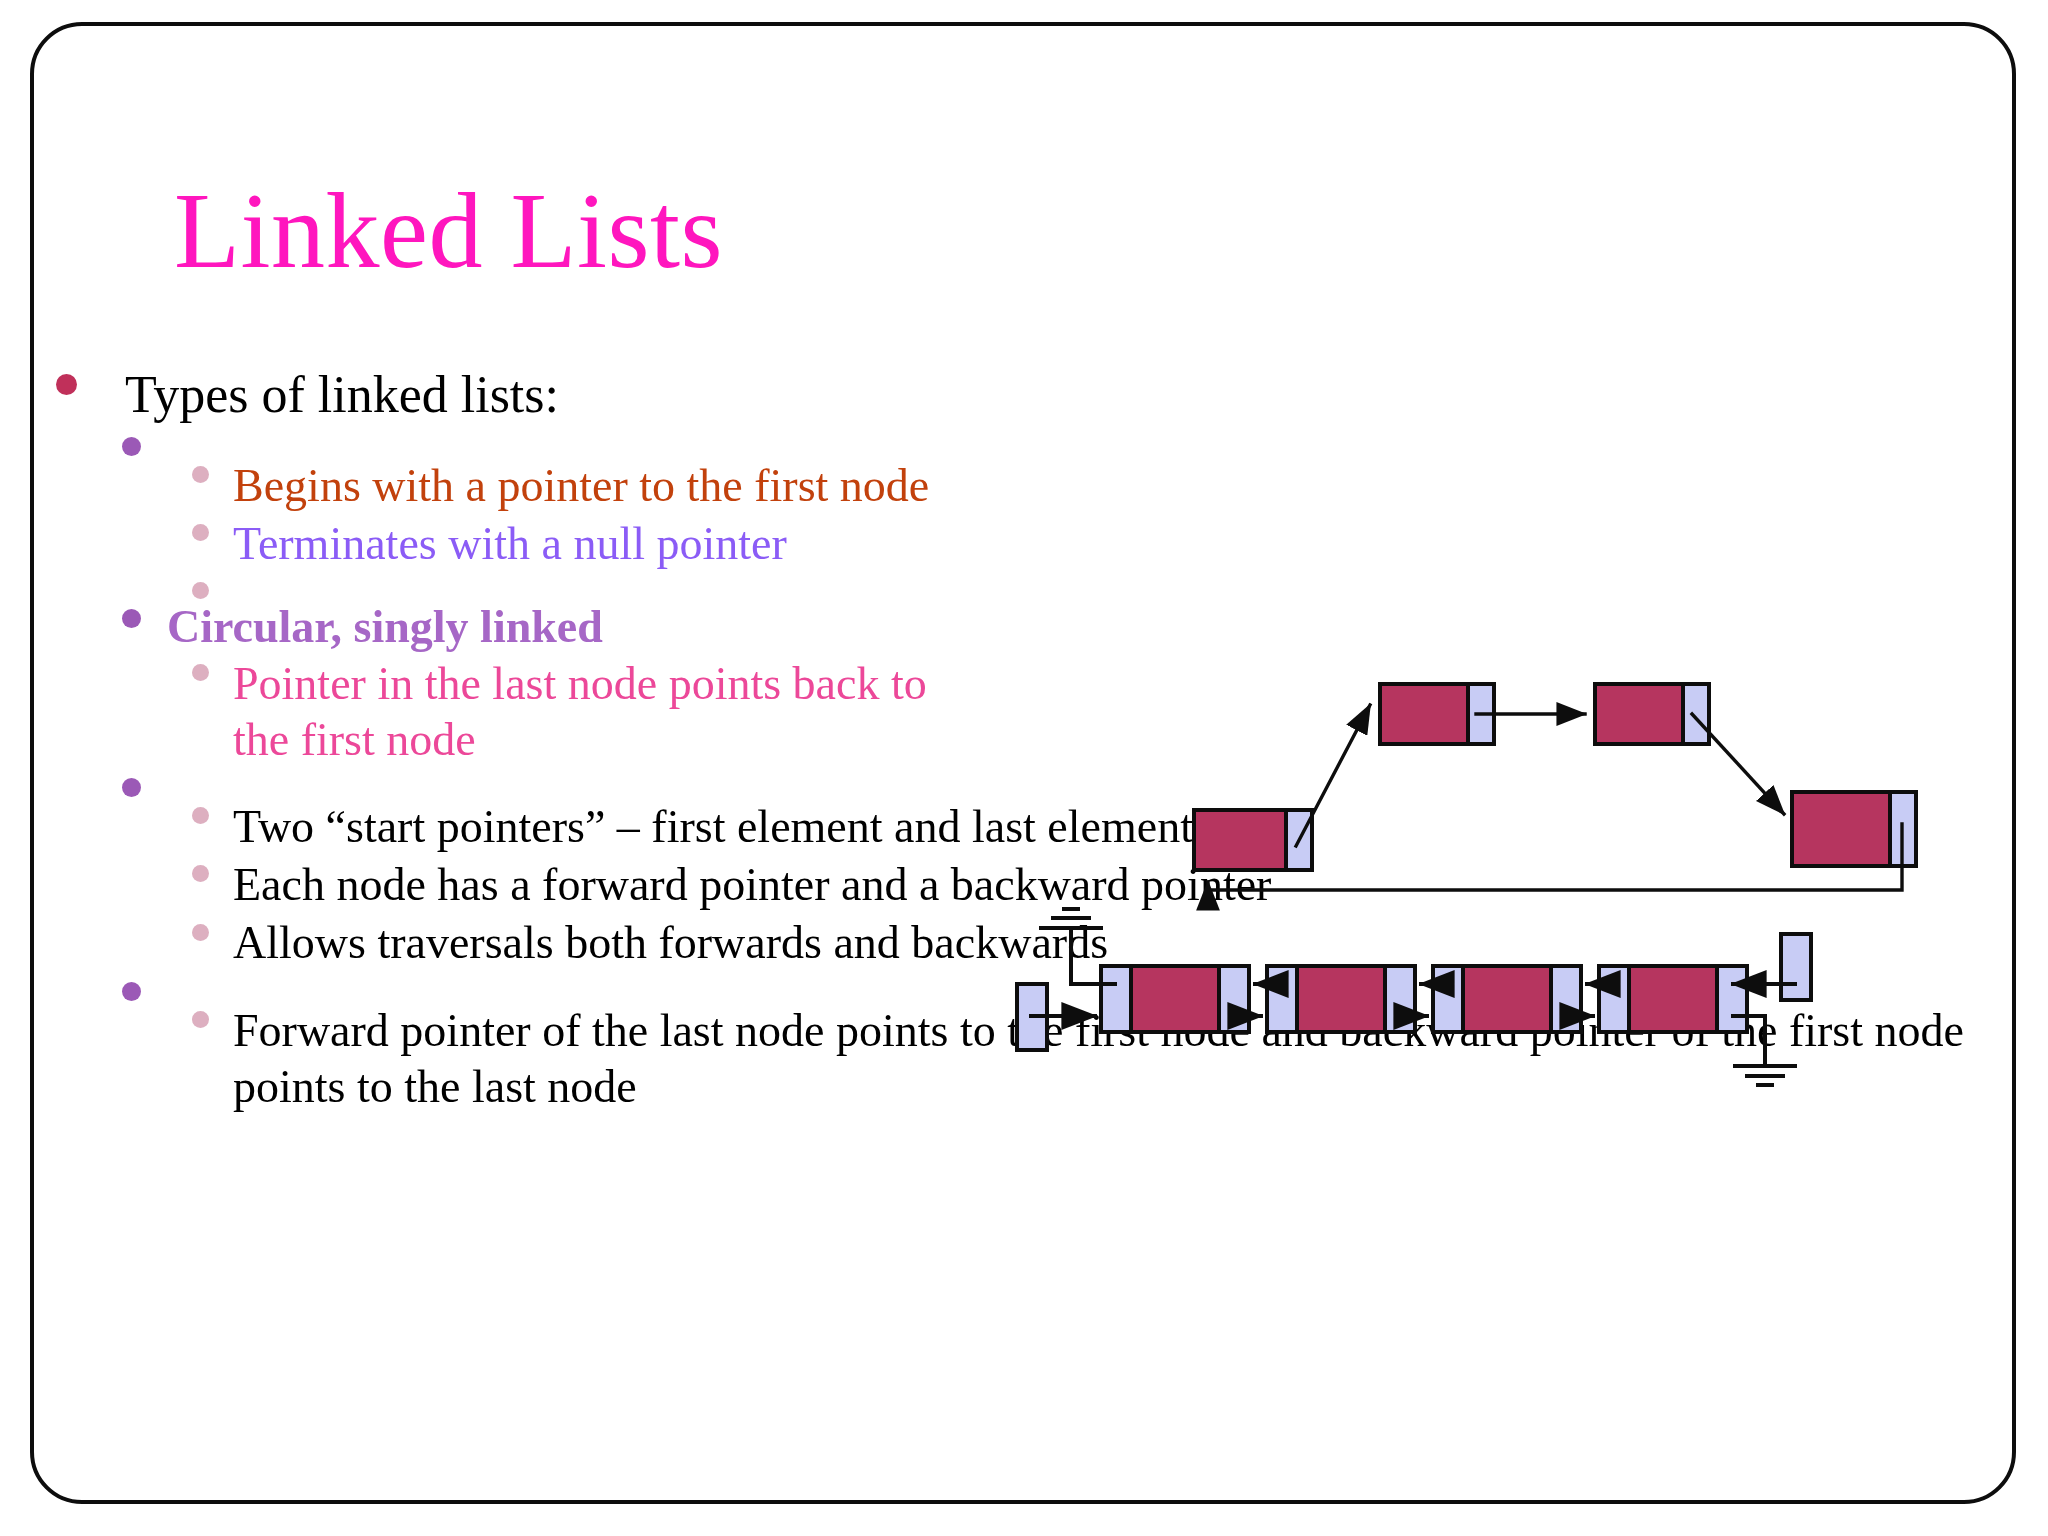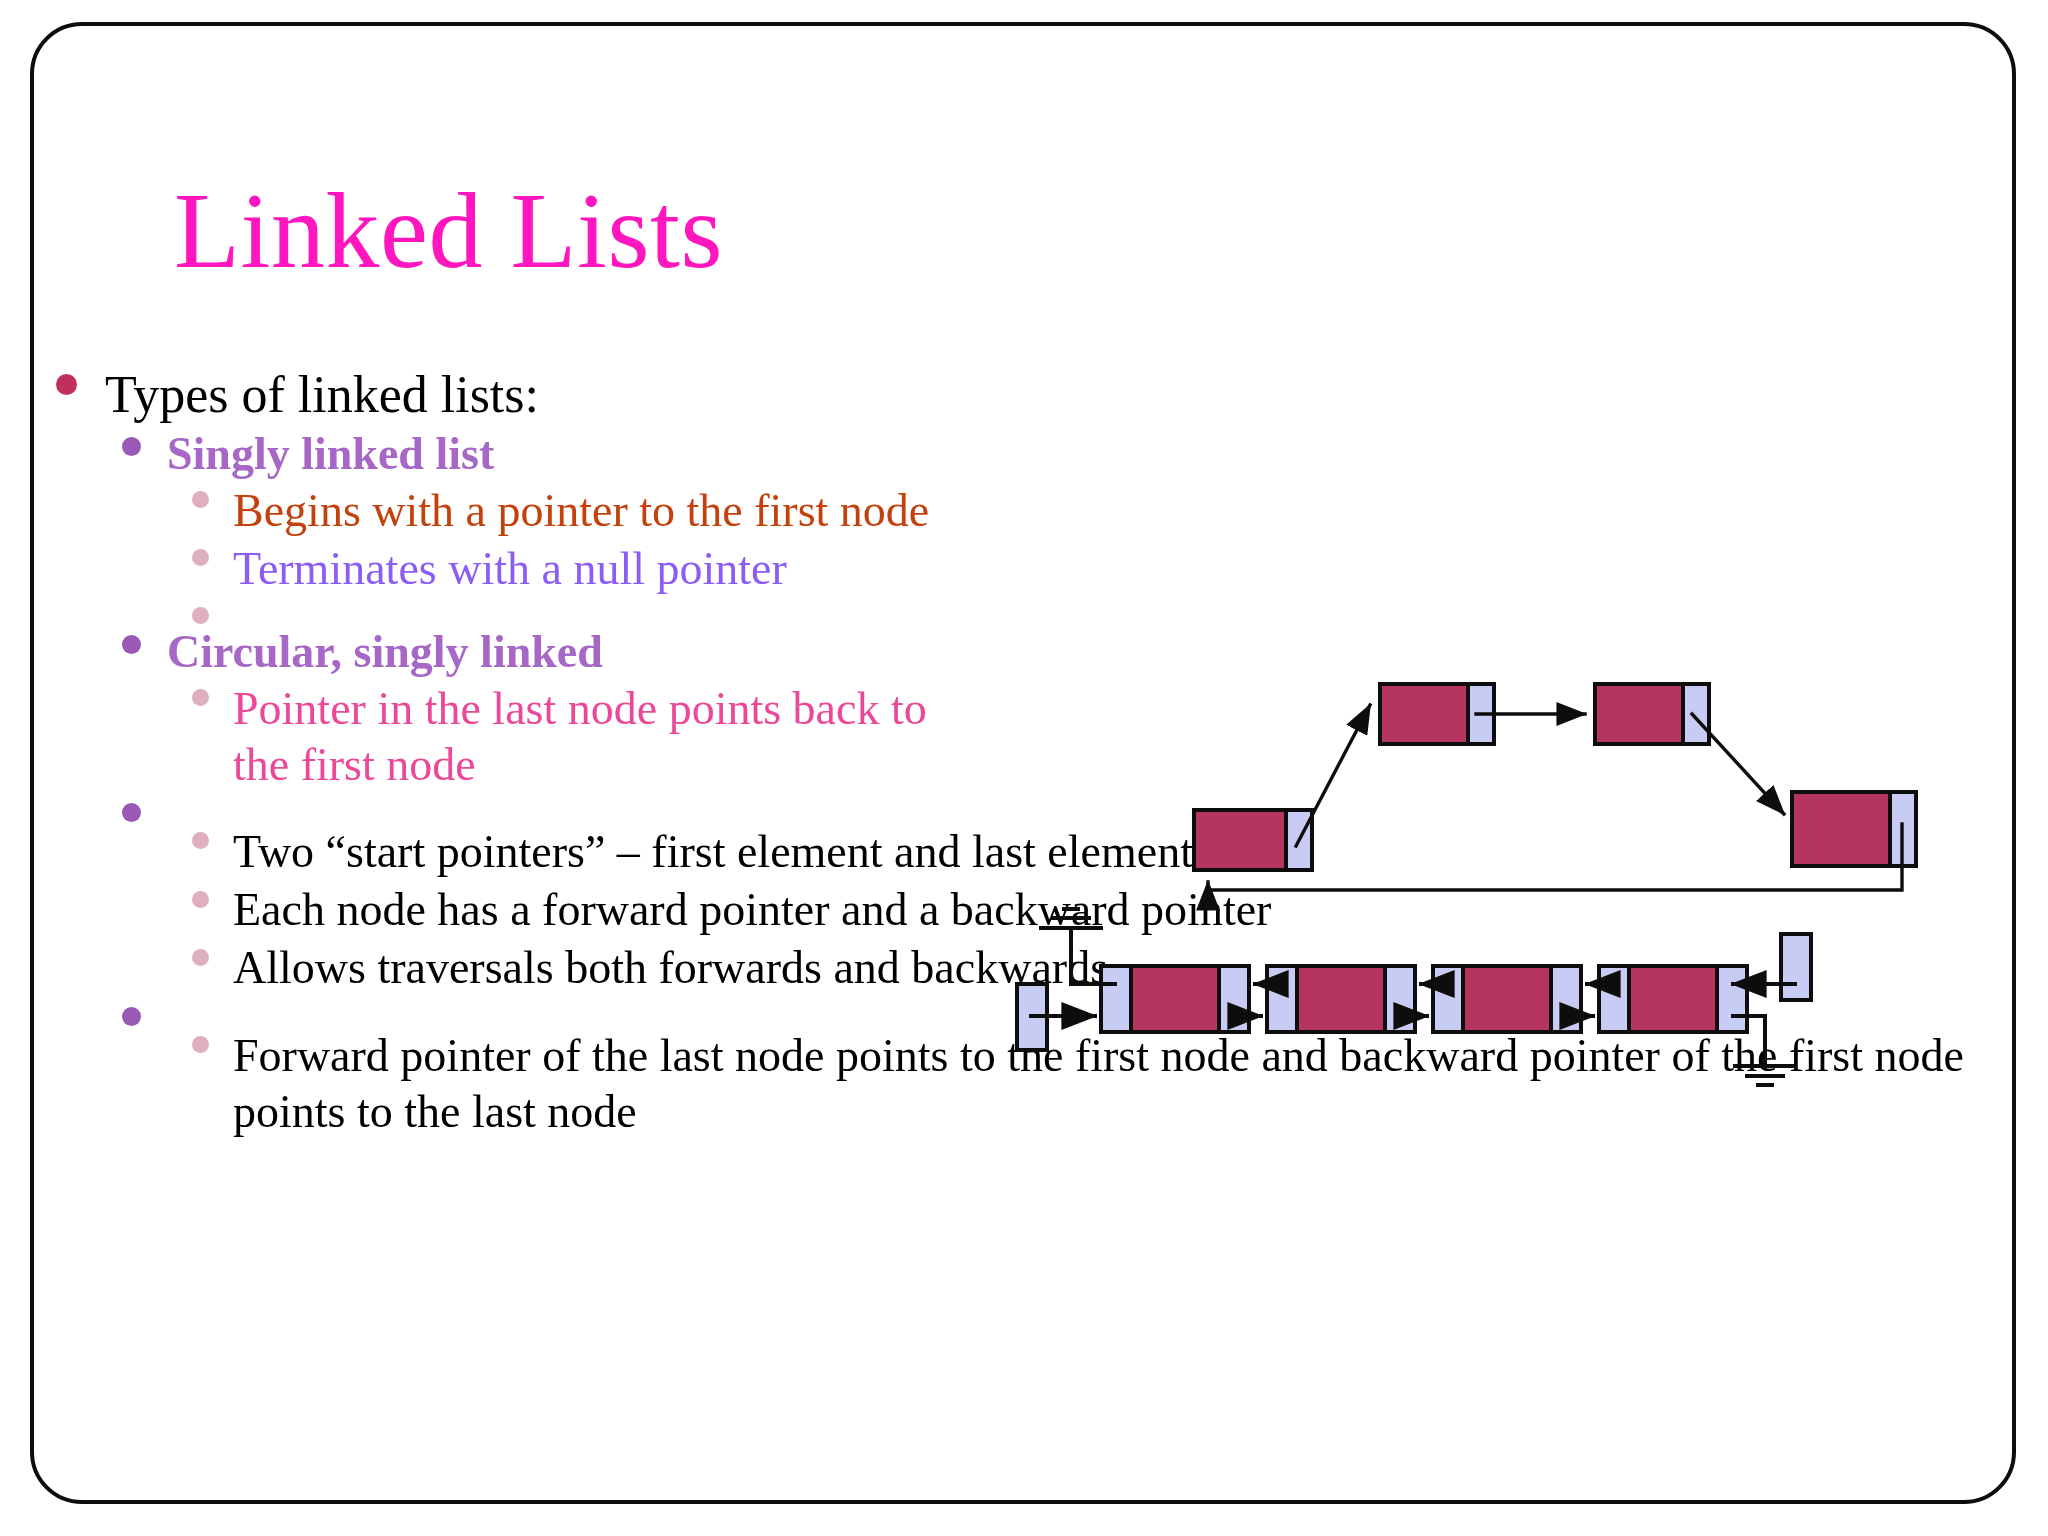--- a/index.html
+++ b/index.html
@@ -45,21 +45,21 @@
   .bullet {
     flex: 0 0 auto;
     border-radius: 50%;
     margin-top: 0.52em;
   }
   .txt { display: block; }
 
   
   .lvl1 { padding-left: 22px; margin-bottom: 4px; }
   .lvl1 .bullet { width: 21px; height: 21px; background: #C0305A; margin-right: 28px; }
-  .lvl1 .txt { font-size: 52px; line-height: 1.12; color: #000000; }
+  .lvl1 .txt { font-size: 52px; line-height: 1.12; color: #000000; margin-left: 20px; }
 
   
   .lvl2 { padding-left: 88px; margin-bottom: 2px; }
   .lvl2 .bullet { width: 19px; height: 19px; background: #9B59B6; margin-right: 26px; }
   .lvl2 .txt {
     font-size: 46px; line-height: 1.14;
     color: #A667C6; font-weight: bold;
   }
 
   
@@ -95,21 +95,20 @@
   <div id="slide-title" style="color: rgb(255, 22, 190);">Linked Lists</div>
 
   <div id="content">
 
   <div class="row lvl1">
         <span class="bullet" style="background: rgb(192, 48, 90);"></span>
         <span class="txt" style="color: rgb(0, 0, 0);">Types of linked lists:</span>
       </div>
       <div class="row lvl2">
         <span class="bullet" style="background: rgb(155, 89, 182);"></span>
-        <span class="txt" style="color: rgb(166, 103, 198);">Singly linked list</span>
       </div>
       <div class="row lvl3">
         <span class="bullet" style="background: rgb(221, 175, 192);"></span>
         <span class="txt" style="color: #c2410c;">Begins with a pointer to the first node</span>
       </div>
       <div class="row lvl3">
         <span class="bullet" style="background: rgb(221, 175, 192);"></span>
         <span class="txt" style="color: #8b5cf6;">Terminates with a null pointer</span>
       </div>
       <div class="row lvl3">

